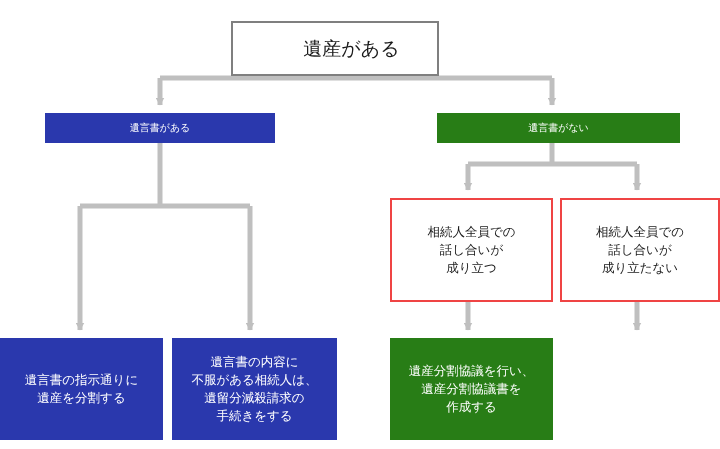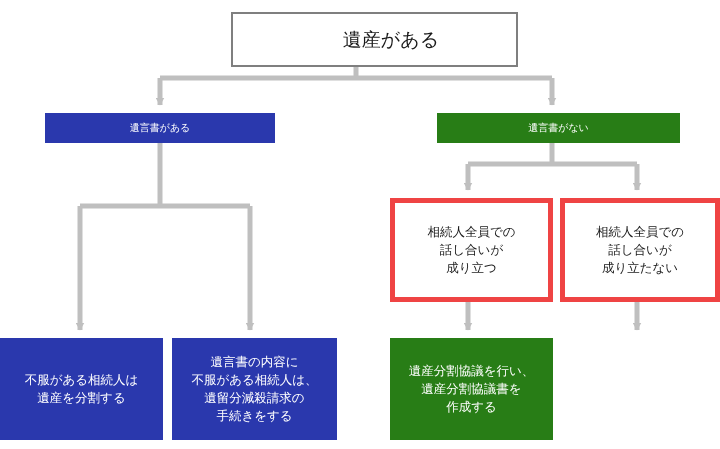--- a/index.html
+++ b/index.html
@@ -50,21 +50,21 @@
   .node-blue {
     background: #2a38ad;
     color: #ffffff;
   }
   .node-green {
     background: #287d16;
     color: #ffffff;
   }
   .node-white {
     background: #ffffff;
-    border: 5px solid #ef4444;
+    border: 2px solid #ef4444;
     color: #1a1a1a;
   }
   .size-head { font-size: 10px; }
   .size-body { font-size: 12.5px; }
   .size-leaf { font-size: 12.5px; }
 </style>
 </head>
 <body>
 
 <div id="flowchart">
@@ -93,21 +93,21 @@
       <path d="M552,143 L552,164"></path>
       <path d="M468,164 L637,164"></path>
       <path d="M468,164 L468,190" marker-end="url(#arrowGray)"></path>
       <path d="M637,164 L637,190" marker-end="url(#arrowGray)"></path>
 
       <path d="M468,302 L468,330" marker-end="url(#arrowGray)"></path>
       <path d="M637,302 L637,330" marker-end="url(#arrowGray)"></path>
     </g>
   </svg>
 
-  <div class="node node-root" style="left:231px; top:12px; width:287px; height:55px;padding-left:33px;">
+  <div class="node node-root" style="left:231px; top:21px; width:208px; height:55px;padding-left:33px;">
     <span class="label">遺産がある</span>
   </div>
 
   <div class="node node-blue size-head" style="left:45px; top:113px; width:230px; height:30px;">
     <span class="label">遺言書がある</span>
   </div>
 
   <div class="node node-green size-head" style="left:437px; top:113px; width:243px; height:30px;">
     <span class="label">遺言書がない</span>
   </div>
@@ -118,21 +118,21 @@
 成り立つ</span>
   </div>
 
   <div class="node node-white size-body" style="left:560px; top:198px; width:160px; height:104px;">
     <span class="label">相続人全員での
 話し合いが
 成り立たない</span>
   </div>
 
   <div class="node node-blue size-leaf" style="left:0px; top:338px; width:163px; height:102px;">
-    <span class="label">不服がある相続人は
+    <span class="label">遺言書の指示通りに
 遺産を分割する</span>
   </div>
 
   <div class="node node-blue size-leaf" style="left:172px; top:338px; width:165px; height:102px;">
     <span class="label">遺言書の内容に
 不服がある相続人は、
 遺留分減殺請求の
 手続きをする</span>
   </div>
 

